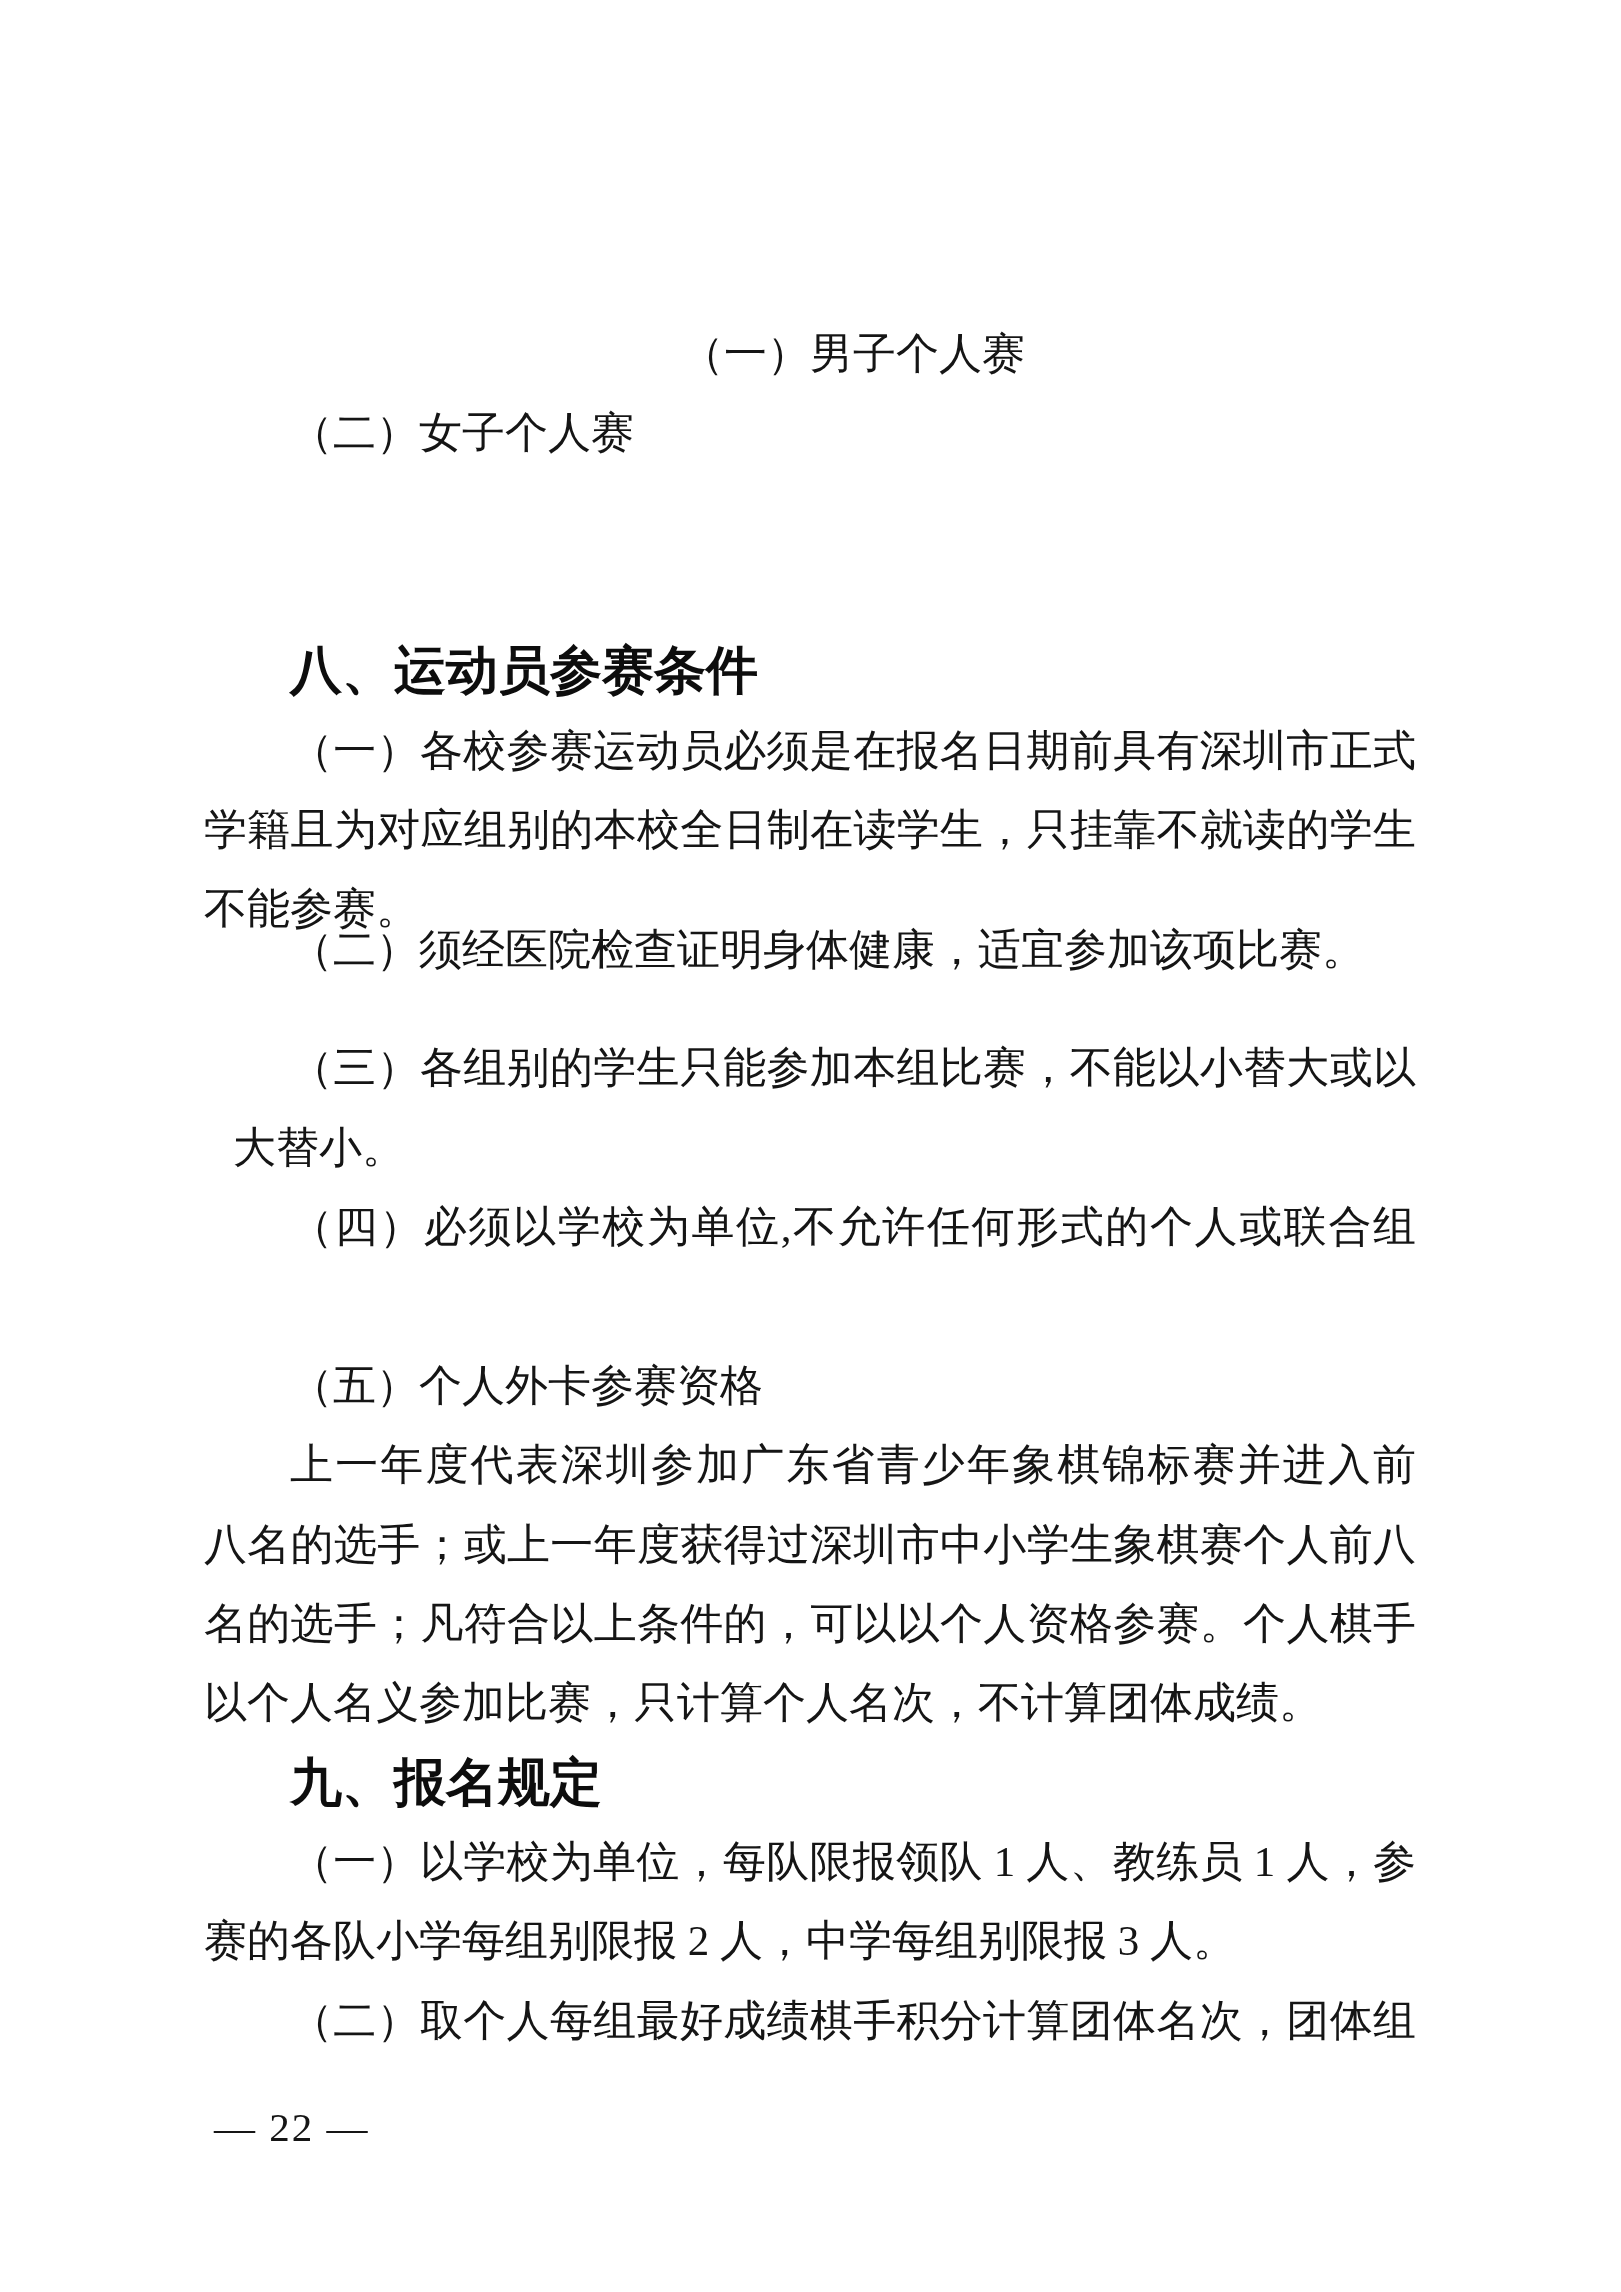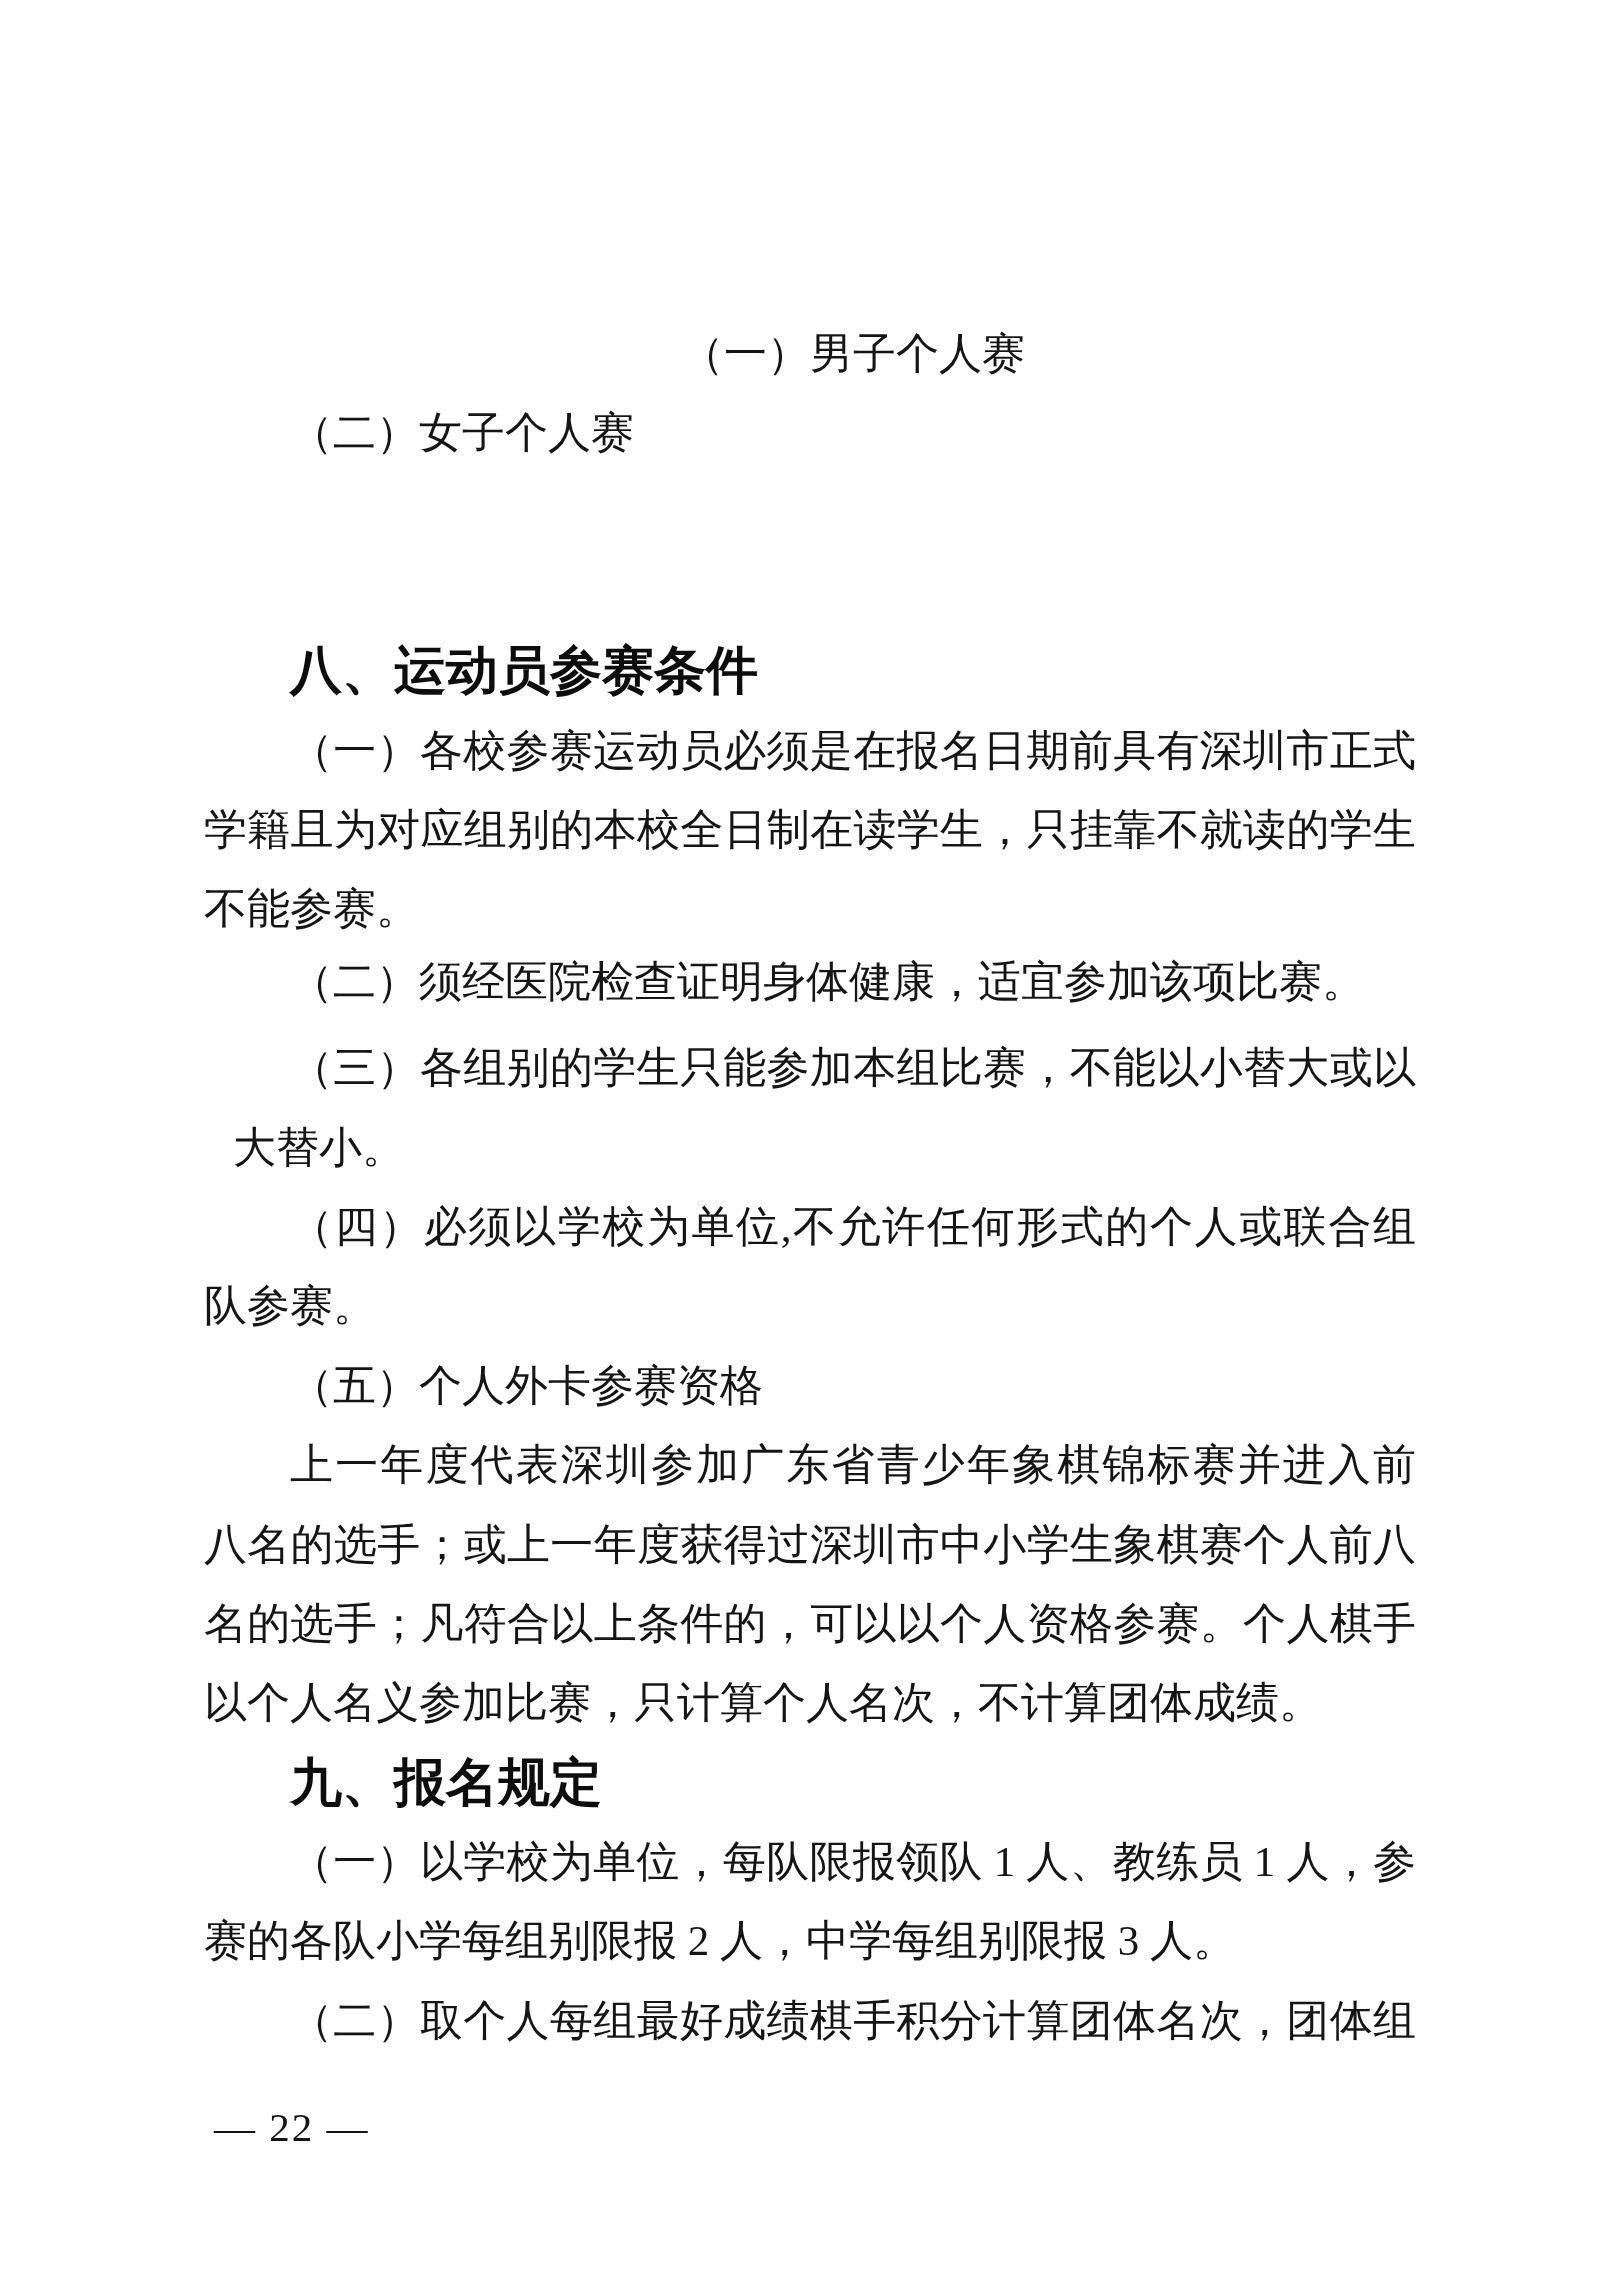--- a/index.html
+++ b/index.html
@@ -65,25 +65,24 @@
 <body>
 
 <div class="page">
   <div class="content" id="lines-container">
       <div class="line indent" style="top: 314px; text-align: center;">（一）男子个人赛</div>
       <div class="line indent" style="top: 393px;">（二）女子个人赛</div>
       <div class="line heading indent" style="top: 631px;">八、运动员参赛条件</div>
       <div class="line indent fill" style="top: 711px;">（一）各校参赛运动员必须是在报名日期前具有深圳市正式</div>
       <div class="line fill" style="top: 790px;">学籍且为对应组别的本校全日制在读学生，只挂靠不就读的学生</div>
       <div class="line" style="top: 869px;">不能参赛。</div>
-      <div class="line indent" style="top: 942px;">（二）须经医院检查证明身体健康，适宜参加该项比赛。</div>
+      <div class="line indent" style="top: 910px;">（二）须经医院检查证明身体健康，适宜参加该项比赛。</div>
       <div class="line indent fill" style="top: 1028px;">（三）各组别的学生只能参加本组比赛，不能以小替大或以</div>
       <div class="line" style="top: 1108px; margin-left: 29px;">大替小。</div>
       <div class="line indent fill" style="top: 1187px;">（四）必须以学校为单位,不允许任何形式的个人或联合组</div>
-      <div class="line" style="top: 1266px;">队参赛。</div>
       <div class="line indent" style="top: 1346px;">（五）个人外卡参赛资格</div>
       <div class="line indent fill" style="top: 1425px;">上一年度代表深圳参加广东省青少年象棋锦标赛并进入前</div>
       <div class="line fill" style="top: 1505px;">八名的选手；或上一年度获得过深圳市中小学生象棋赛个人前八</div>
       <div class="line fill" style="top: 1584px;">名的选手；凡符合以上条件的，可以以个人资格参赛。个人棋手</div>
       <div class="line" style="top: 1663px;">以个人名义参加比赛，只计算个人名次，不计算团体成绩。</div>
       <div class="line heading indent" style="top: 1743px;">九、报名规定</div>
       <div class="line indent fill" style="top: 1822px;">（一）以学校为单位，每队限报领队 1 人、教练员 1 人，参</div>
       <div class="line" style="top: 1901px;">赛的各队小学每组别限报 2 人，中学每组别限报 3 人。</div>
       <div class="line indent fill" style="top: 1981px;">（二）取个人每组最好成绩棋手积分计算团体名次，团体组</div>
     </div>

